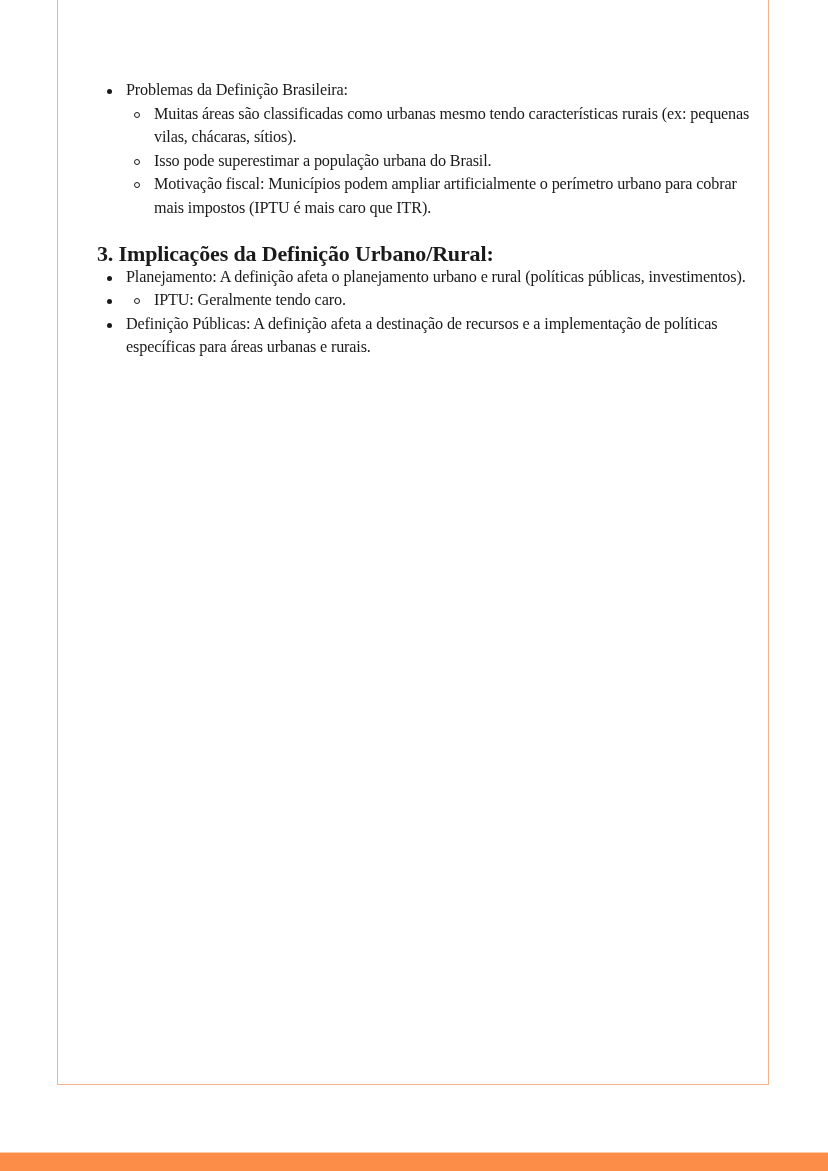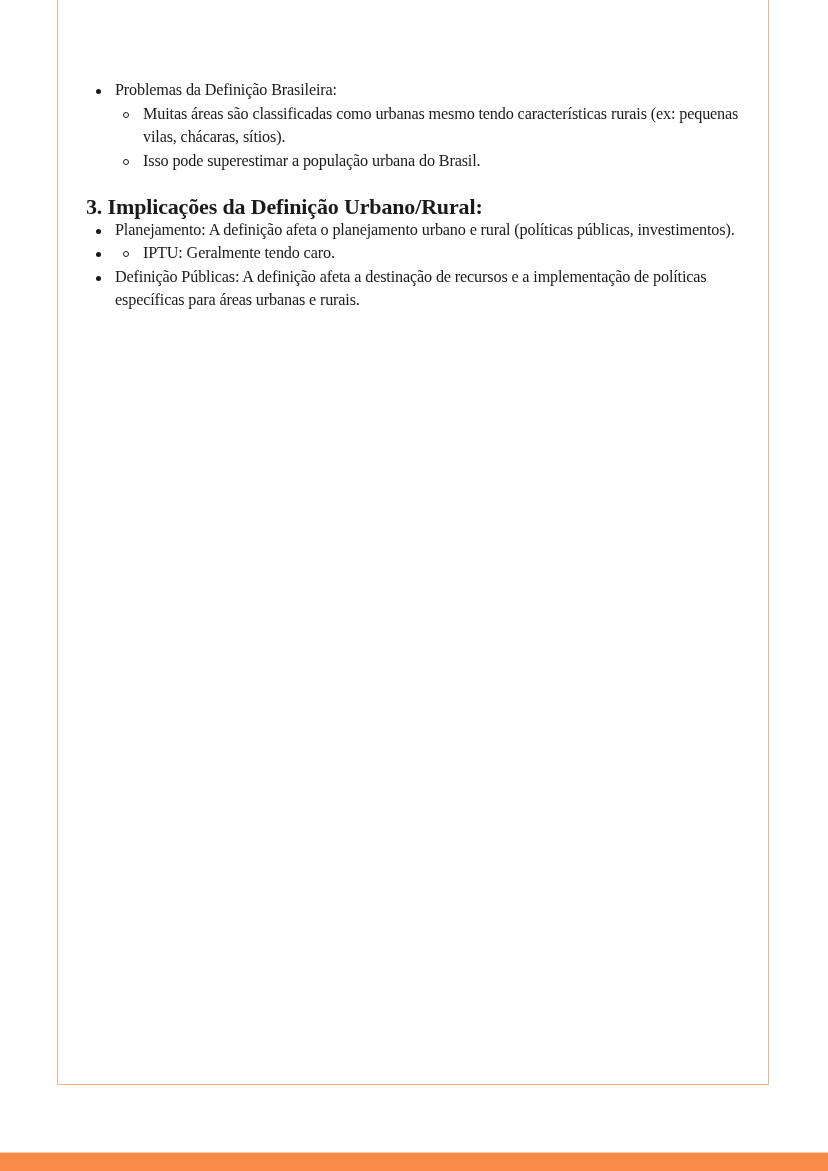--- a/index.html
+++ b/index.html
@@ -21,21 +21,21 @@
       top: -2px;
       width: 712px;
       height: 1087px;
       border: 1.5px solid #f4b48a;
       border-top: none;
       box-sizing: border-box;
       background: #ffffff;
     }
     .content {
       position: absolute;
-      left: 86px;
+      left: 97px;
       top: 79px;
       width: 660px;
       font-size: 16.2px;
       line-height: 23.5px;
       letter-spacing: -0.15px;
     }
     ul.l1 {
       list-style: none;
       margin: 0;
       padding: 0;
@@ -100,20 +100,21 @@
 <div class="page-frame"></div>
 
 <div class="content">
 
   <ul class="l1">
     <li>
       <span>Problemas da Definição Brasileira:</span>
       <ul class="l2">
         <li>Muitas áreas são classificadas como urbanas mesmo tendo características rurais (ex: pequenas vilas, chácaras, sítios).</li>
         <li>Isso pode superestimar a população urbana do Brasil.</li>
+        <li>Motivação fiscal: Municípios podem ampliar artificialmente o perímetro urbano para cobrar mais impostos (IPTU é mais caro que ITR).</li>
       </ul>
     </li>
   </ul>
 
   <div class="section-heading">3. Implicações da Definição Urbano/Rural:</div>
 
   <ul class="l1 section-list">
     <li>Planejamento: A definição afeta o planejamento urbano e rural (políticas públicas, investimentos).</li>
     <li>
       <ul class="l2">

